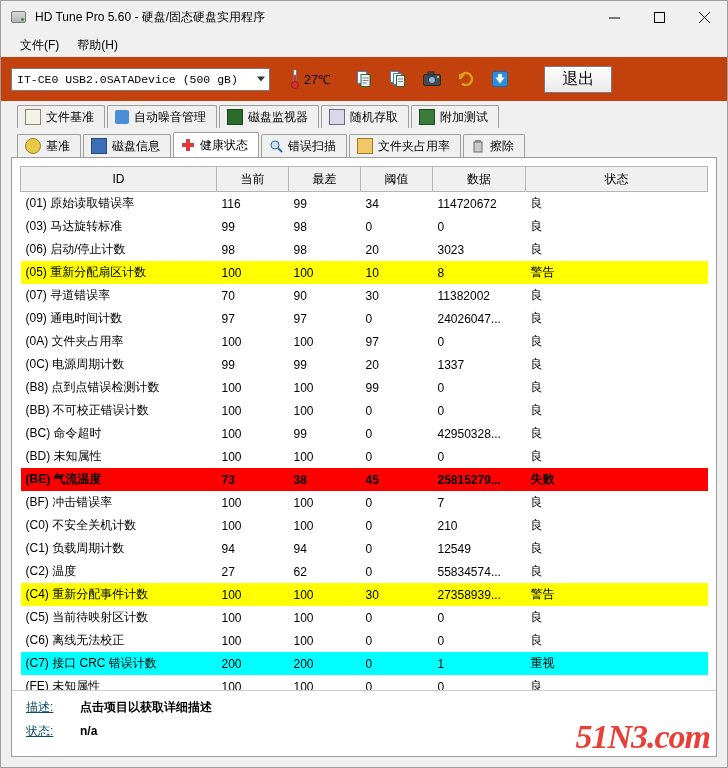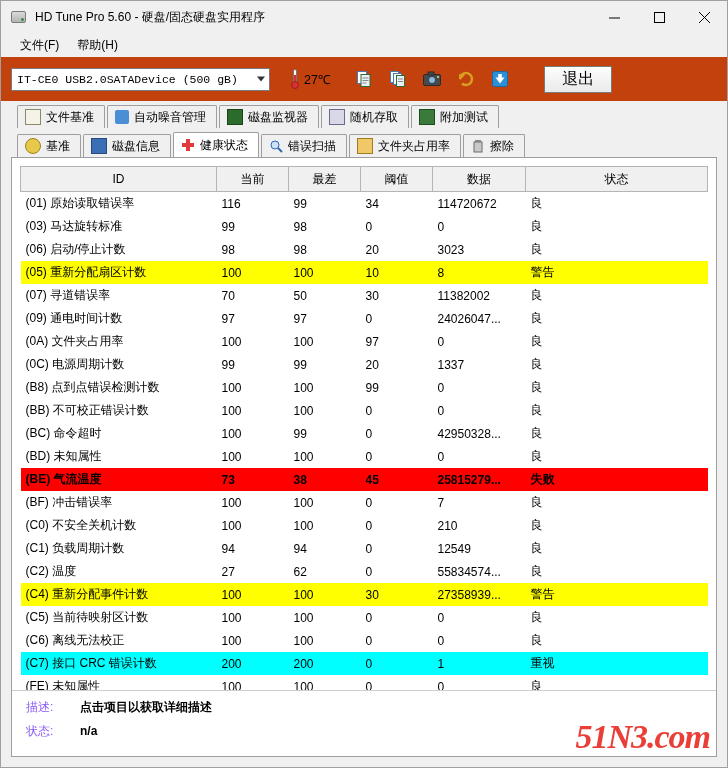--- a/index.html
+++ b/index.html
@@ -284,21 +284,21 @@
     font-size: 12px;
     position: relative;
     height: 66px;
     box-sizing: border-box;
   }
   .brow {
     display: flex;
     align-items: baseline;
     margin-bottom: 7px;
   }
-  .blabel { width: 54px; color: #8b5cf6; }
+  .blabel { width: 54px; color: #0c4a6e; text-decoration: underline; }
   .bvalue { font-weight: bold; }
   .bvalue.normal { font-weight: bold; }
   .watermark {
     position: absolute;
     right: 6px;
     bottom: 0px;
     font-family: "Liberation Serif", serif;
     font-size: 34px;
     font-weight: bold;
     font-style: italic;
@@ -517,21 +517,21 @@
               <td class="c-id">(05) 重新分配扇区计数</td>
               <td class="c-num">100</td>
               <td class="c-num">100</td>
               <td class="c-num">10</td>
               <td class="c-num">8</td>
               <td class="c-num">警告</td>
             </tr>
             <tr>
               <td class="c-id">(07) 寻道错误率</td>
               <td class="c-num">70</td>
-              <td class="c-num">50</td>
+              <td class="c-num">90</td>
               <td class="c-num">30</td>
               <td class="c-num">11382002</td>
               <td class="c-num">良</td>
             </tr>
             <tr>
               <td class="c-id">(09) 通电时间计数</td>
               <td class="c-num">97</td>
               <td class="c-num">97</td>
               <td class="c-num">0</td>
               <td class="c-num">24026047...</td>

